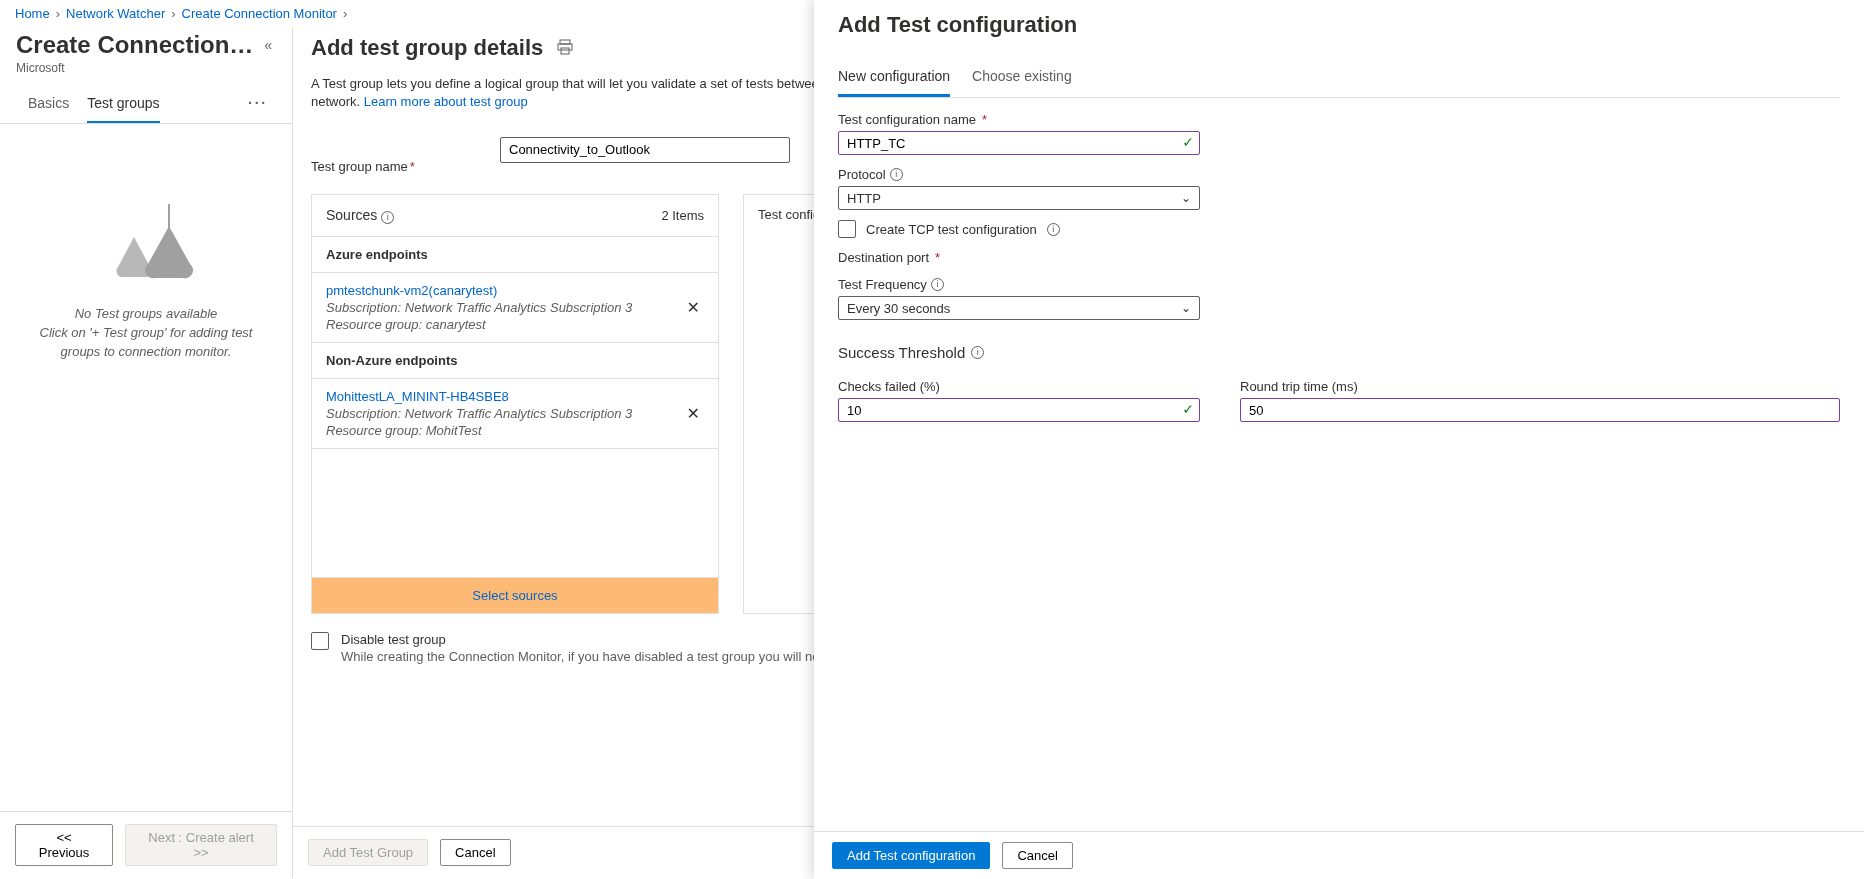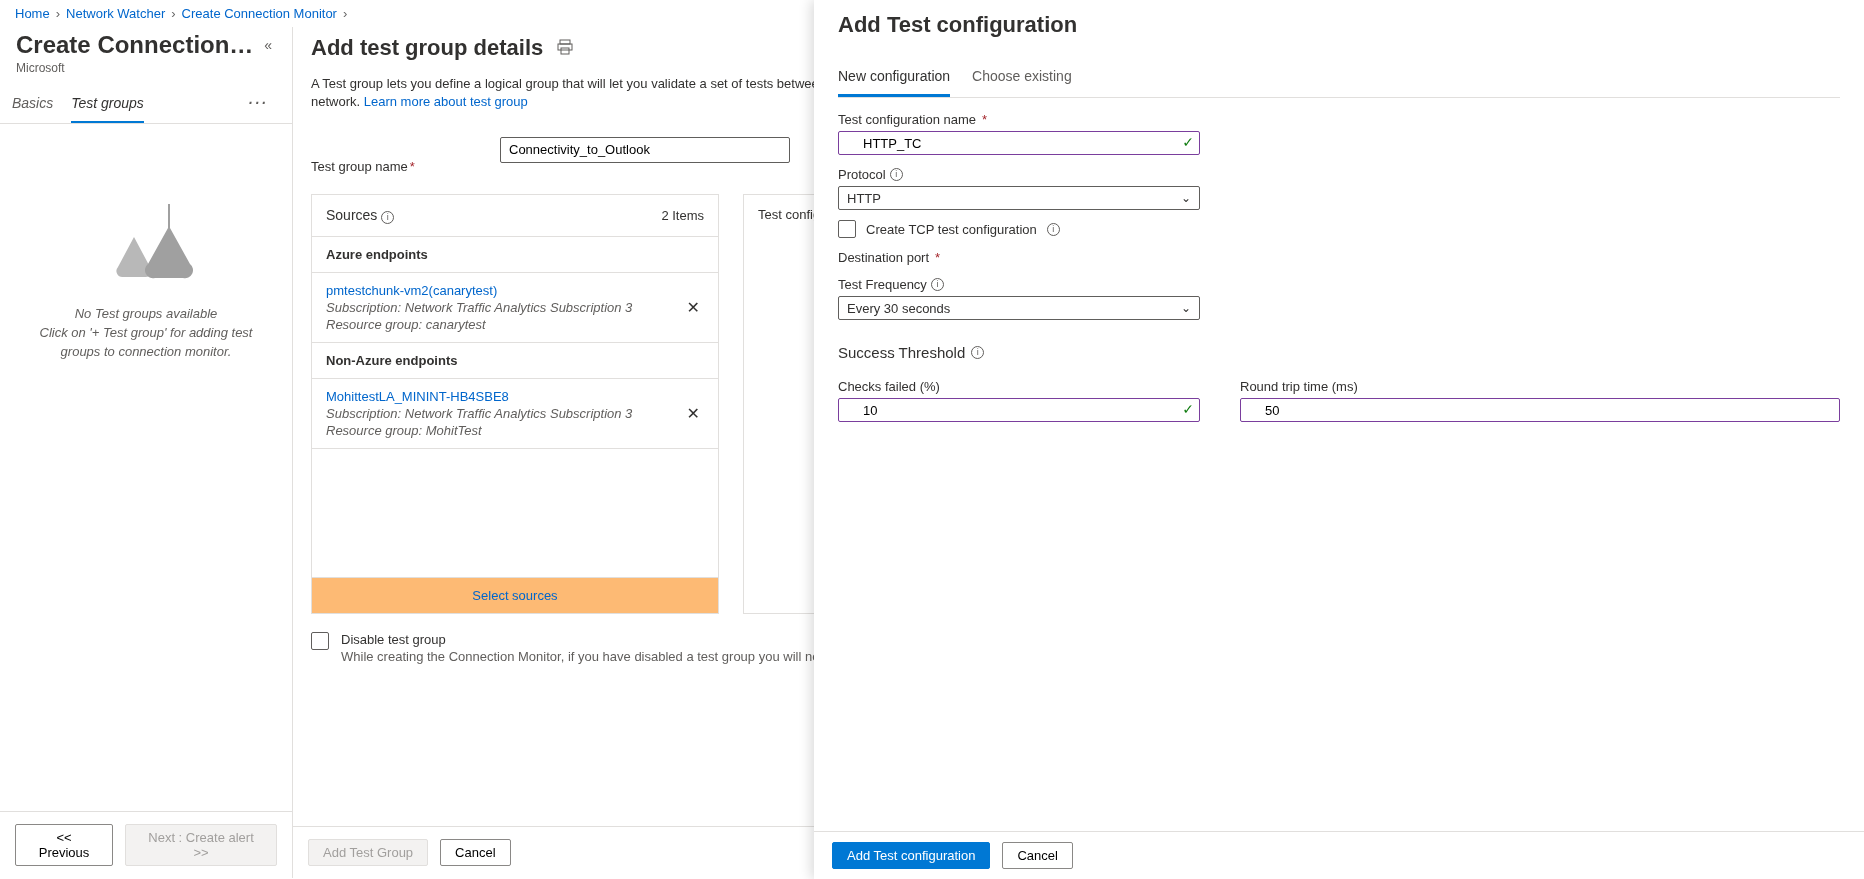--- a/index.html
+++ b/index.html
@@ -45,25 +45,24 @@
     font-weight: 600;
     white-space: nowrap;
     overflow: hidden;
     text-overflow: ellipsis;
   }
   .collapse-icon { color: #605e5c; cursor: pointer; font-size: 14px; padding: 4px; }
   .left-sub { font-size: 12px; color: #605e5c; margin-top: 2px; }
   .left-tabs {
     display: flex;
     gap: 18px;
-    padding: 14px 16px 0 12px;
+    padding: 14px 16px 0 28px;
     border-bottom: 1px solid #e1dfdd;
     margin-top: 6px;
     position: relative;
-    font-style: italic;
   }
   .tab {
     font-size: 14px;
     color: #605e5c;
     padding-bottom: 10px;
     cursor: pointer;
   }
   .tab.active {
     color: #323130;
     border-bottom: 2px solid #0078d4;
@@ -257,21 +256,21 @@
     border-bottom:1px solid #e1dfdd;
     margin-bottom:14px;
   }
   .dtab { font-size:14px; color:#605e5c; padding-bottom:10px; cursor:pointer; }
   .dtab.active { color:#323130; border-bottom:3px solid #0078d4; }
   .field-label { font-size:13px; margin-bottom:4px; margin-top:12px; display:flex; align-items:center; gap:4px;}
   .input-wrap { position:relative; width:362px; }
   .field-input {
     width:100%;
     border:1px solid #605e5c;
-    padding:4px 26px 4px 24px;
+    padding:4px 26px 4px 8px;
     font-size:13px;
     height:24px;
     border-radius:2px;
   }
   .field-input.validated { border-color:#7a3e9d; }
   .valid-tick { position:absolute; right:6px; top:3px; color:#107c10; font-size:14px; }
   .select-field {
     width:362px;
     border:1px solid #605e5c;
     padding:3px 8px;

